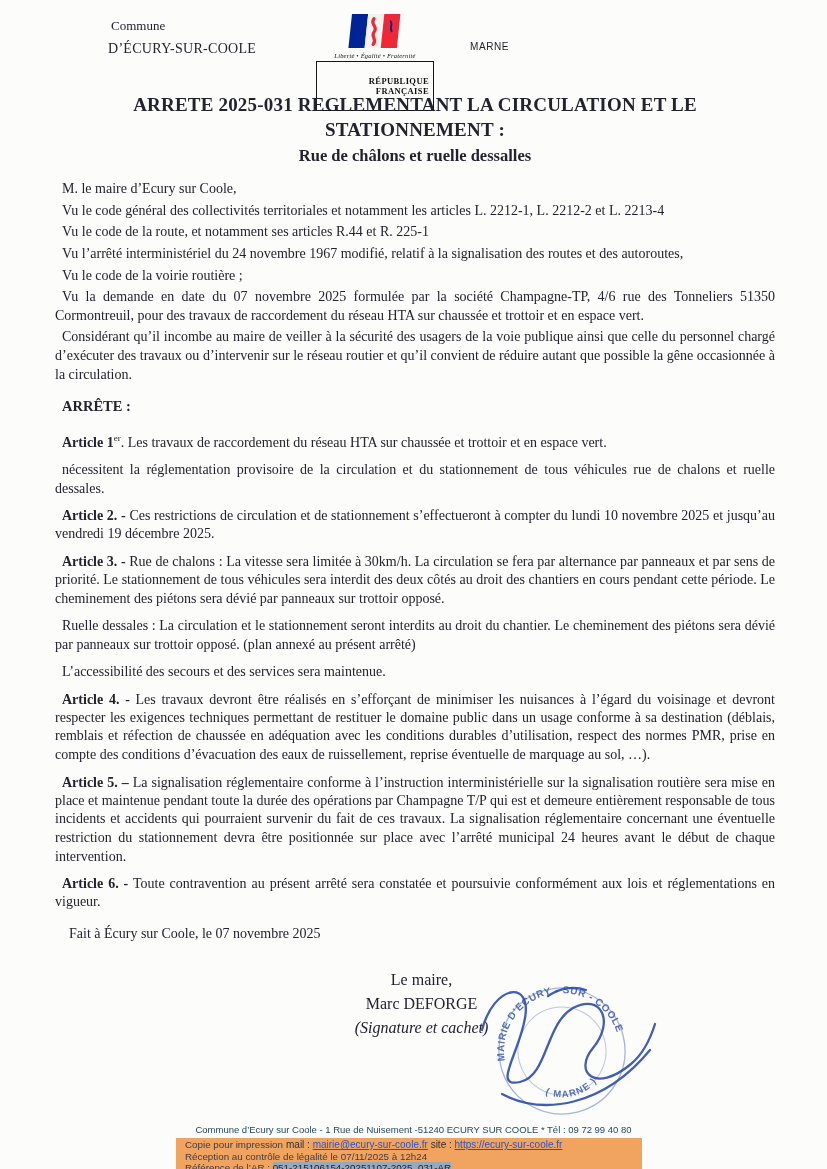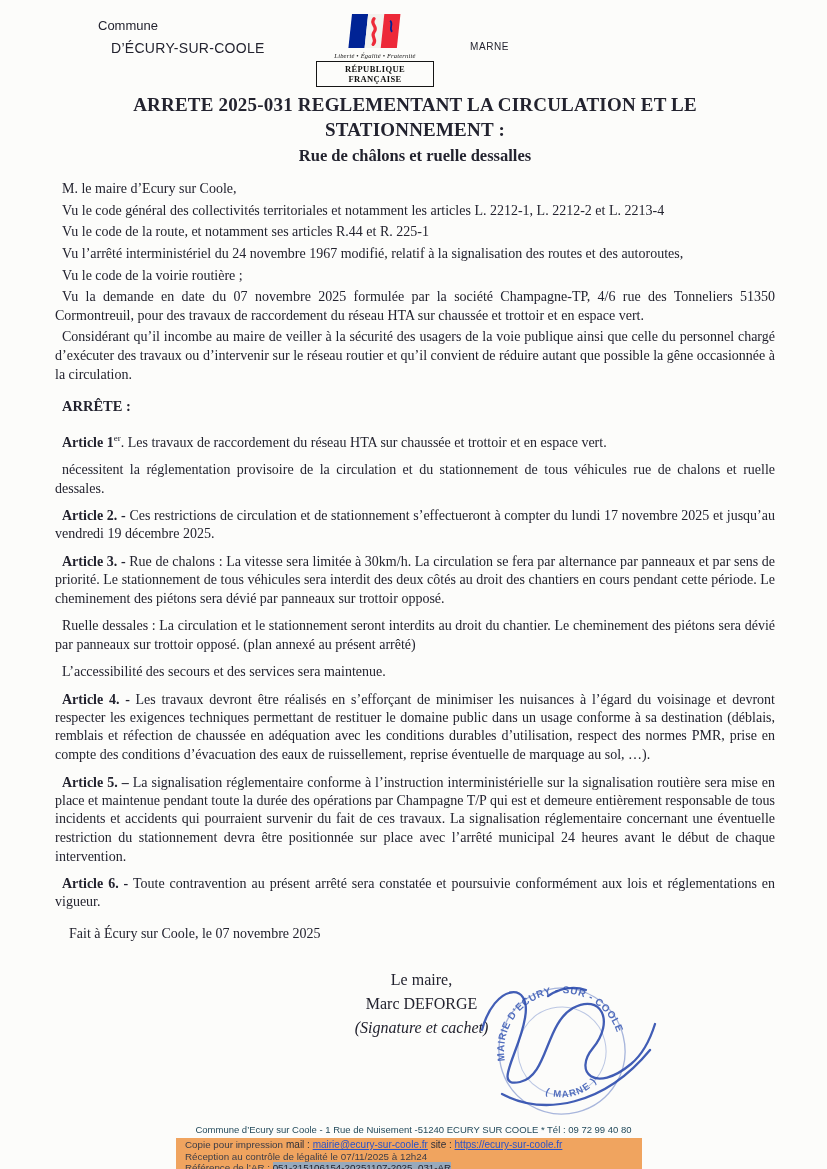--- a/index.html
+++ b/index.html
@@ -3,28 +3,28 @@
 <meta charset="utf-8">
 <style>
   * { margin:0; padding:0; box-sizing:border-box; }
   html,body { background:#9a9a9a; }
   .page {
     position:relative; width:827px; height:1169px; margin:0 auto;
     background:#fcfcfa; overflow:hidden;
     font-family:"Liberation Serif", serif; color:#23232f;
   }
   
-  .commune-block { position:absolute; left:95px; top:18px; font-family:Liberation Sans, sans-serif; }
+  .commune-block { position:absolute; left:108px; top:18px; font-family:Liberation Serif, serif; }
   .commune-small { font-size:13px; margin-left:3px; }
-  .commune-name  { font-size:14px; margin-top:7px; letter-spacing:.3px;margin-left:16px; }
+  .commune-name  { font-size:14px; margin-top:7px; letter-spacing:.3px; }
   .logo-block { position:absolute; left:316px; top:12px; width:118px; text-align:center; }
   .flag svg { display:block; margin:0 auto; }
   .motto { font-size:6.5px; font-style:italic; letter-spacing:.2px; margin-top:2px; color:#111; }
   .republic { display:inline-block; font-size:8.5px; font-weight:bold; letter-spacing:.4px; margin-top:2px;
-              border:1.5px solid #151515; padding:2px 4px; color:#111; }
+              border:1.5px solid #151515; padding:14px 4px; color:#111;text-align:right; }
   .dept { position:absolute; left:470px; top:41px; font-family:"Liberation Sans",sans-serif; font-size:10px; letter-spacing:.6px; }
   
   .content { position:relative; padding:92px 52px 0 55px; }
   .title { font-size:19px; font-weight:bold; text-align:center; max-width:640px; margin:0 auto; line-height:1.32; letter-spacing:.2px; }
   .subtitle { font-size:16.5px; font-weight:bold; text-align:center; margin-top:4px; }
   .body-text { margin-top:14px; }
   .body-text p, .para { font-size:14px; line-height:18.6px; text-align:justify; text-indent:7px; margin-top:3px; }
   .articles .para { margin-top:4px; }
   .arrete-heading { font-weight:bold; font-size:14.5px; margin:14px 0 4px; text-indent:7px; }
   .para b { font-weight:bold; }
@@ -87,21 +87,21 @@
       <p>Vu le code de la voirie routière ;</p>
       <p>Vu la demande en date du 07 novembre 2025 formulée par la société Champagne-TP, 4/6 rue des Tonneliers 51350 Cormontreuil, pour des travaux de raccordement du réseau HTA sur chaussée et trottoir et en espace vert.</p>
       <p>Considérant qu’il incombe au maire de veiller à la sécurité des usagers de la voie publique ainsi que celle du personnel chargé d’exécuter des travaux ou d’intervenir sur le réseau routier et qu’il convient de réduire autant que possible la gêne occasionnée à la circulation.</p>
     </section>
 
     <p class="arrete-heading">ARRÊTE :</p>
 
     <section class="body-text articles">
       <p class="para"><b>Article 1</b><sup>er</sup><span>. Les travaux de raccordement du réseau HTA sur chaussée et trottoir et en espace vert.</span></p>
       <p class="para"><b></b><sup></sup><span>nécessitent la réglementation provisoire de la circulation et du stationnement de tous véhicules rue de chalons et ruelle dessales.</span></p>
-      <p class="para"><b>Article 2. -</b><sup></sup><span> Ces restrictions de circulation et de stationnement s’effectueront à compter du lundi 17 novembre 2025 et jusqu’au vendredi 19 décembre 2025.</span></p>
+      <p class="para"><b>Article 2. -</b><sup></sup><span> Ces restrictions de circulation et de stationnement s’effectueront à compter du lundi 10 novembre 2025 et jusqu’au vendredi 19 décembre 2025.</span></p>
       <p class="para"><b>Article 3. -</b><sup></sup><span> Rue de chalons : La vitesse sera limitée à 30km/h. La circulation se fera par alternance par panneaux et par sens de priorité. Le stationnement de tous véhicules sera interdit des deux côtés au droit des chantiers en cours pendant cette période. Le cheminement des piétons sera dévié par panneaux sur trottoir opposé.</span></p>
       <p class="para"><b></b><sup></sup><span>Ruelle dessales : La circulation et le stationnement seront interdits au droit du chantier. Le cheminement des piétons sera dévié par panneaux sur trottoir opposé. (plan annexé au présent arrêté)</span></p>
       <p class="para"><b></b><sup></sup><span>L’accessibilité des secours et des services sera maintenue.</span></p>
       <p class="para"><b>Article 4. -</b><sup></sup><span> Les travaux devront être réalisés en s’efforçant de minimiser les nuisances à l’égard du voisinage et devront respecter les exigences techniques permettant de restituer le domaine public dans un usage conforme à sa destination (déblais, remblais et réfection de chaussée en adéquation avec les conditions durables d’utilisation, respect des normes PMR, prise en compte des conditions d’évacuation des eaux de ruissellement, reprise éventuelle de marquage au sol, …).</span></p>
       <p class="para"><b>Article 5. –</b><sup></sup><span> La signalisation réglementaire conforme à l’instruction interministérielle sur la signalisation routière sera mise en place et maintenue pendant toute la durée des opérations par Champagne T/P qui est et demeure entièrement responsable de tous incidents et accidents qui pourraient survenir du fait de ces travaux. La signalisation réglementaire concernant une éventuelle restriction du stationnement devra être positionnée sur place avec l’arrêté municipal 24 heures avant le début de chaque intervention.</span></p>
       <p class="para"><b>Article 6. -</b><sup></sup><span> Toute contravention au présent arrêté sera constatée et poursuivie conformément aux lois et réglementations en vigueur.</span></p>
     </section>
 
     <p class="fait">Fait à Écury sur Coole, le 07 novembre 2025</p>
 

